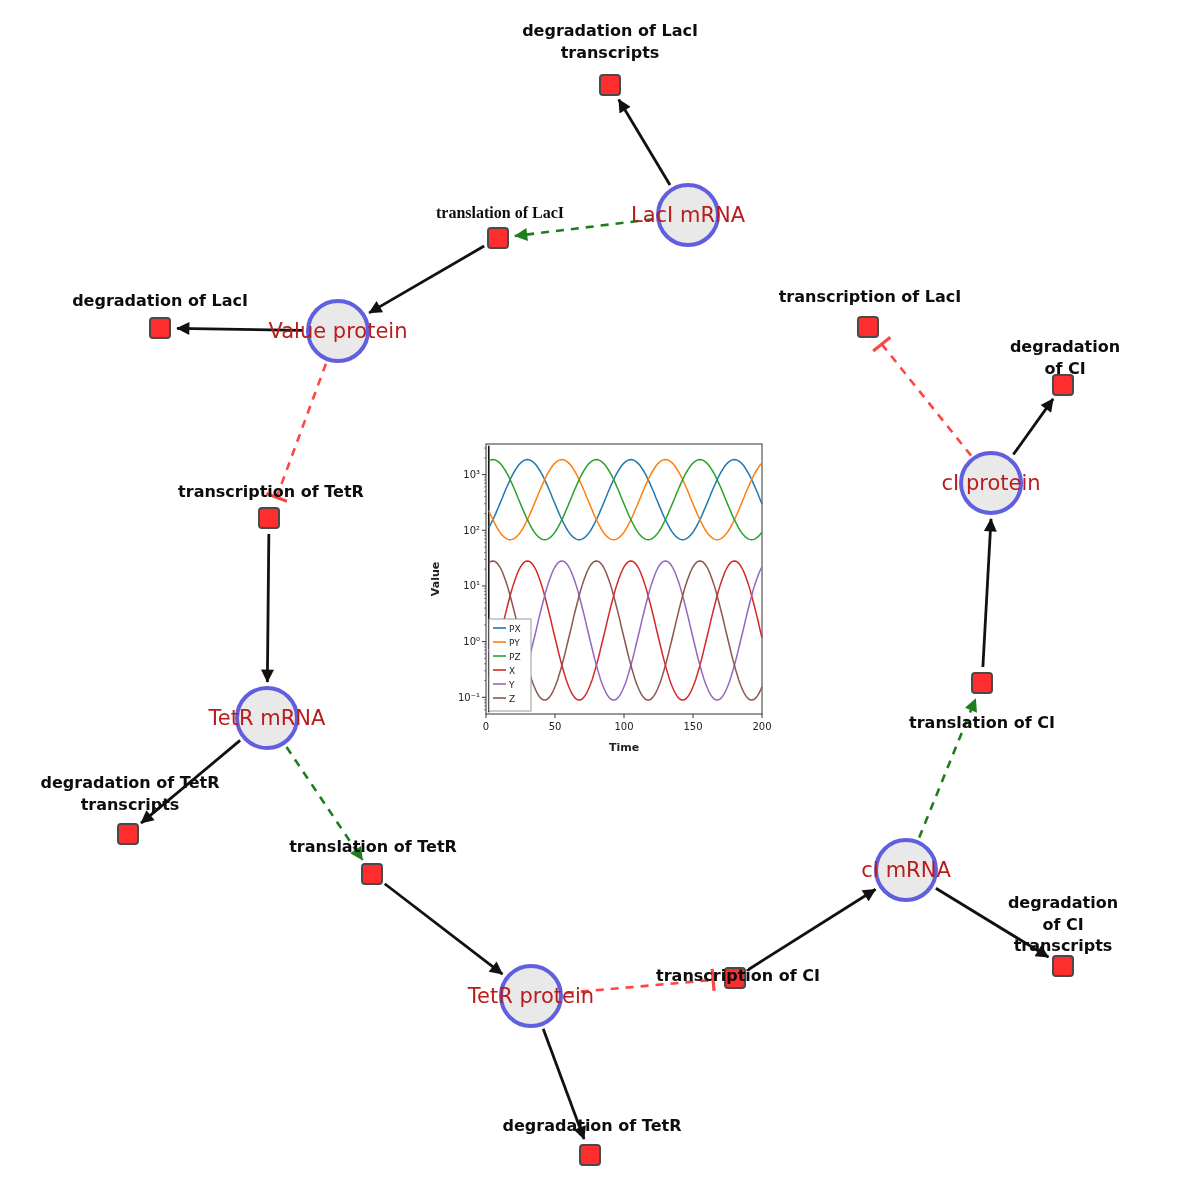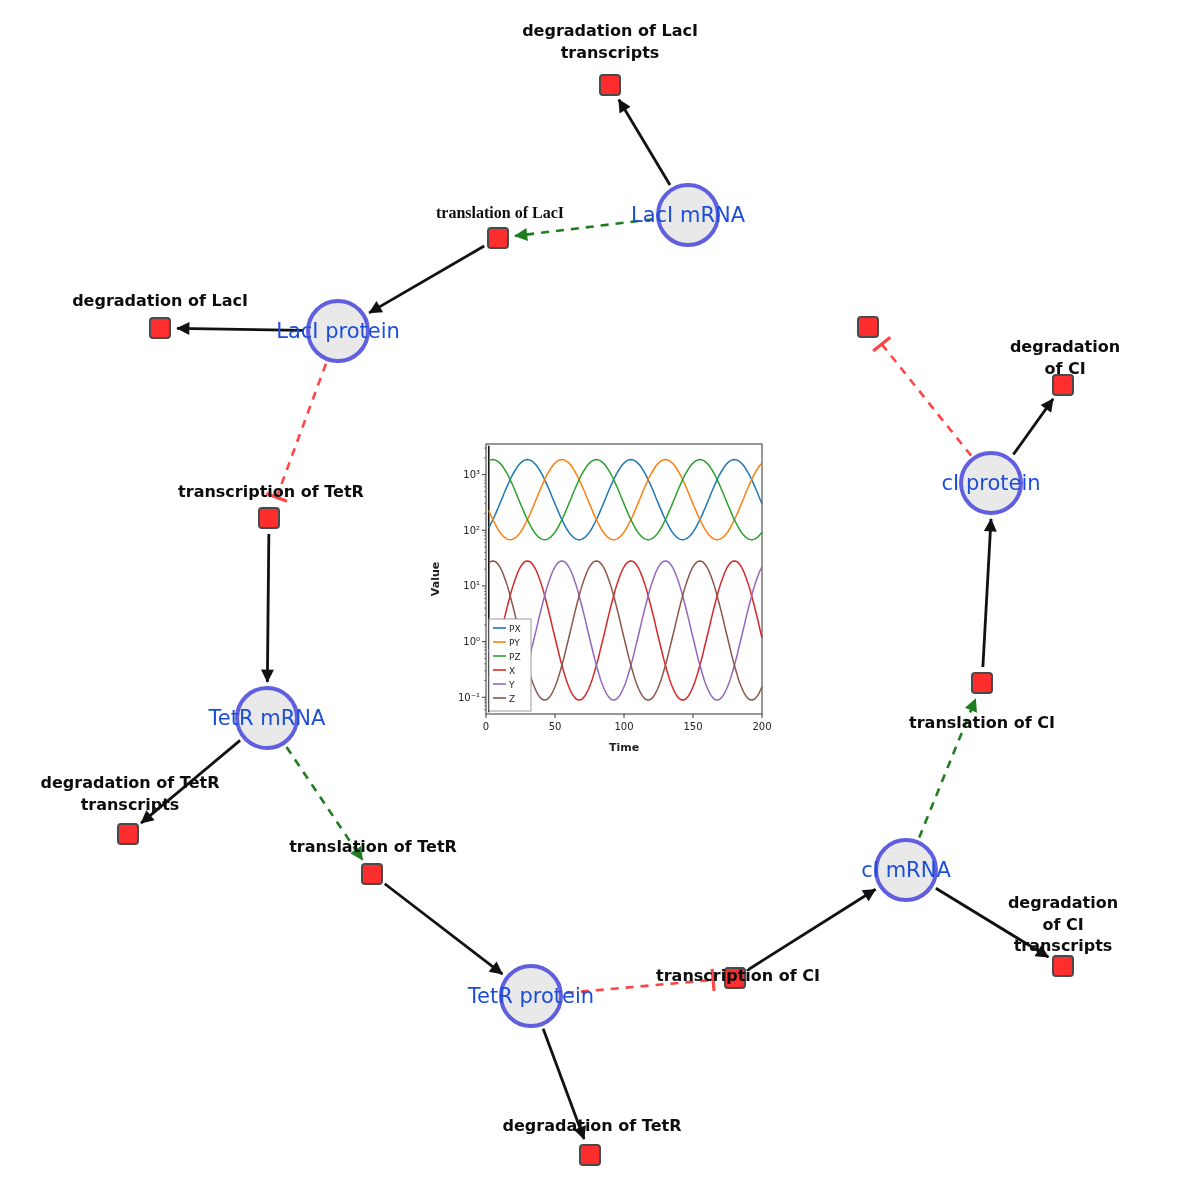--- a/index.html
+++ b/index.html
@@ -3,21 +3,21 @@
 <meta charset="utf-8">
 <style>
   html,body{margin:0;padding:0;background:#fff;}
   #canvas{position:relative;width:1189px;height:1200px;background:#fff;overflow:hidden;
           font-family:"DejaVu Sans","Liberation Sans",sans-serif;}
   #edge-svg{position:absolute;left:0;top:0;}
   .species{position:absolute;width:64px;height:64px;border-radius:50%;
            background:#e9e9e9;border:4px solid #5f5fe0;box-sizing:border-box;
            transform:translate(-50%,-50%);}
   .species-label{position:absolute;left:50%;top:50%;transform:translate(-50%,-50%);
-                 white-space:nowrap;font-size:21px;color:#1d4ed8;}
+                 white-space:nowrap;font-size:21px;color:#b91c1c;}
   .reaction{position:absolute;width:22px;height:22px;background:#ff2e2e;
             border:2.5px solid #4a4a4a;border-radius:4px;box-sizing:border-box;
             transform:translate(-50%,-50%);}
   .reaction-label{position:absolute;transform:translate(-50%,-50%);white-space:pre-line;
                   text-align:center;font-size:16px;font-weight:bold;color:#0d0d0d;line-height:1.35;}
   #inset{position:absolute;left:426px;top:430px;width:348px;height:330px;background:#fff;}
   #inset-svg text{font-family:"DejaVu Sans","Liberation Sans",sans-serif;fill:#222;}
 </style>
 </head>
 <body>
@@ -65,38 +65,39 @@
   <div class="reaction" style="left: 128px; top: 834px;"></div>
   <div class="reaction" style="left: 372px; top: 874px;"></div>
   <div class="reaction" style="left: 735px; top: 978px;"></div>
   <div class="reaction" style="left: 1063px; top: 966px;"></div>
   <div class="reaction" style="left: 590px; top: 1155px;"></div>
 
   <div class="species" style="left: 688px; top: 215px;">
     <div class="species-label">LacI mRNA</div>
   </div>
   <div class="species" style="left: 338px; top: 331px;">
-    <div class="species-label">LacI protein</div>
+    <div class="species-label">Value protein</div>
   </div>
   <div class="species" style="left: 267px; top: 718px; text-decoration: underline;">
     <div class="species-label">TetR mRNA</div>
   </div>
   <div class="species" style="left: 531px; top: 996px;">
     <div class="species-label">TetR protein</div>
   </div>
   <div class="species" style="left: 906px; top: 870px;">
     <div class="species-label">cI mRNA</div>
   </div>
   <div class="species" style="left: 991px; top: 483px;">
     <div class="species-label">cI protein</div>
   </div>
 
   <div class="reaction-label" style="left: 610px; top: 42px;">degradation of LacI
 transcripts</div>
   <div class="reaction-label" style="left: 500px; top: 213px; font-family: Liberation Serif, serif;">translation of LacI</div>
+  <div class="reaction-label" style="left: 870px; top: 297px;">transcription of LacI</div>
   <div class="reaction-label" style="left: 160px; top: 301px;">degradation of LacI</div>
   <div class="reaction-label" style="left: 1065px; top: 358px;">degradation of CI</div>
   <div class="reaction-label" style="left: 271px; top: 492px; text-align: center;">transcription of TetR</div>
   <div class="reaction-label" style="left: 982px; top: 687px; margin-top: 36px;">translation of CI</div>
   <div class="reaction-label" style="left: 130px; top: 794px;">degradation of TetR
 transcripts</div>
   <div class="reaction-label" style="left: 373px; top: 847px;">translation of TetR</div>
   <div class="reaction-label" style="left: 738px; top: 951px; margin-top: 25px;">transcription of CI</div>
   <div class="reaction-label" style="left: 1063px; top: 924px;">degradation of CI
 transcripts</div>

